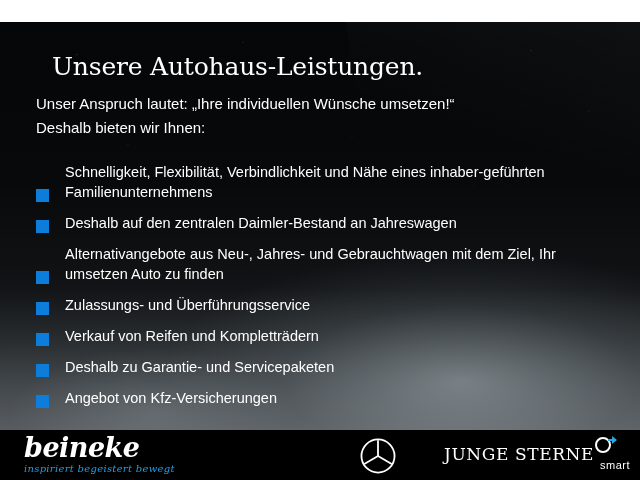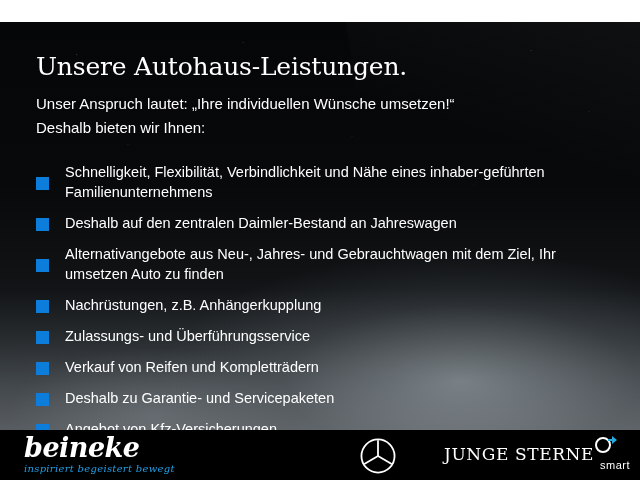--- a/index.html
+++ b/index.html
@@ -63,21 +63,21 @@
     left: 0;
     right: 0;
     bottom: 0;
     height: 140px;
     background: linear-gradient(180deg, rgba(255,255,255,0.0) 0%, rgba(200,208,212,0.10) 45%, rgba(215,222,226,0.22) 100%);
     pointer-events: none;
   }
 
   h1.title {
     position: absolute;
-    left: 36px;
+    left: 52px;
     top: 30px;
     margin: 0;
     color: #ffffff;
     font-family: "DejaVu Serif", "Liberation Serif", serif;
     font-weight: normal;
     font-size: 25px;
     letter-spacing: -0.2px;
   }
   .subtitle {
     position: absolute;
@@ -92,21 +92,21 @@
     position: absolute;
     left: 36px;
     top: 140px;
     width: 580px;
     margin: 0;
     padding: 0;
     list-style: none;
   }
   .bullet {
     display: flex;
-    align-items: center;
+    align-items: flex-end;
     margin-bottom: 11px;
   }
   .bullet-marker {
     flex: 0 0 auto;
     width: 13px;
     height: 13px;
     margin-top: 3px;
     margin-right: 16px;
     background: #0c7ddb;
   }
@@ -250,24 +250,20 @@
         <span class="bullet-marker" style="background: rgb(12, 125, 219);"></span>
         <span class="bullet-text">Schnelligkeit, Flexibilität, Verbindlichkeit und Nähe eines inhaber-geführten Familienunternehmens</span>
       </li>
       <li class="bullet">
         <span class="bullet-marker" style="background: rgb(12, 125, 219);"></span>
         <span class="bullet-text">Deshalb auf den zentralen Daimler-Bestand an Jahreswagen</span>
       </li>
       <li class="bullet">
         <span class="bullet-marker" style="background: rgb(12, 125, 219);"></span>
         <span class="bullet-text">Alternativangebote aus Neu-, Jahres- und Gebrauchtwagen mit dem Ziel, Ihr umsetzen Auto zu finden</span>
-      </li>
-      <li class="bullet">
-        <span class="bullet-marker" style="background: rgb(12, 125, 219);"></span>
-        <span class="bullet-text">Nachrüstungen, z.B. Anhängerkupplung</span>
       </li>
       <li class="bullet">
         <span class="bullet-marker" style="background: rgb(12, 125, 219);"></span>
         <span class="bullet-text">Zulassungs- und Überführungsservice</span>
       </li>
       <li class="bullet">
         <span class="bullet-marker" style="background: rgb(12, 125, 219);"></span>
         <span class="bullet-text">Verkauf von Reifen und Kompletträdern</span>
       </li>
       <li class="bullet">

